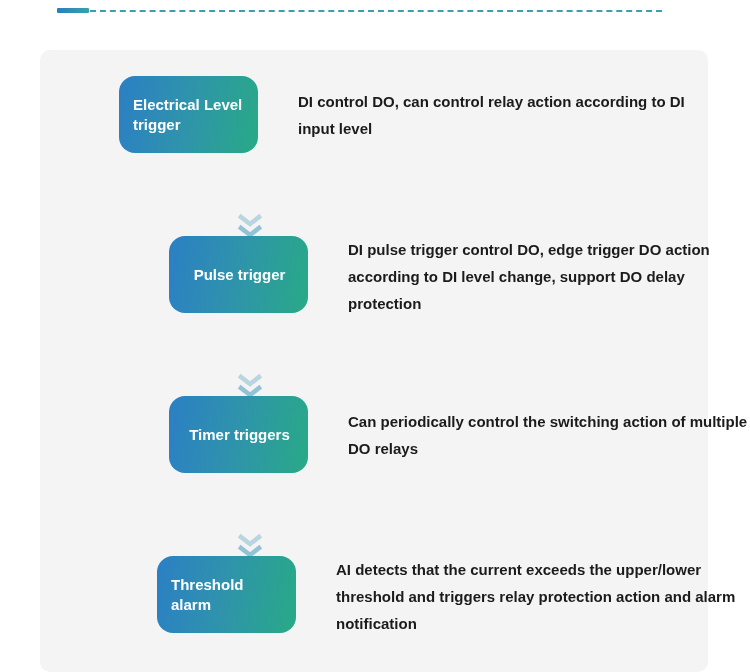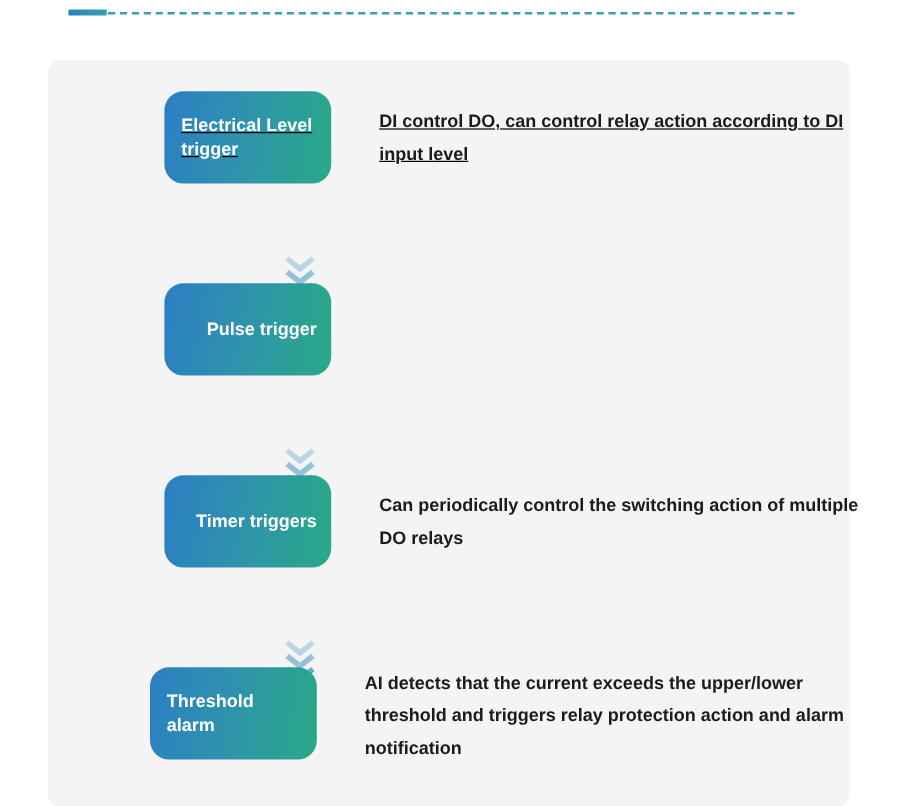--- a/index.html
+++ b/index.html
@@ -49,42 +49,43 @@
     background: #f4f4f4;
     border-radius: 10px;
   }
 
   
   .flow-row {
     position: absolute;
     display: flex;
     align-items: flex-start;
   }
-  .flow-row.r0 { left: 97px;  top: 26px; text-decoration: underline; }
+  .flow-row.r0 { left: 79px;  top: 26px; }
   .flow-row.r1 { left: 97px;  top: 186px; }
   .flow-row.r2 { left: 97px;  top: 346px; }
   .flow-row.r3 { left: 85px;  top: 506px; }
 
   .pill {
     width: 139px;
     height: 77px;
     border-radius: 16px;
     background: linear-gradient(100deg, #2b7fc4 0%, #2f93ac 48%, #28aa86 100%);
     color: #ffffff;
     font-size: 15px;
     font-weight: bold;
     line-height: 20px;
     display: flex;
     align-items: center;
     box-sizing: border-box;
     padding: 0 12px 0 14px;
     flex: 0 0 auto;
   }
   .pill.center-label {
-    justify-content: flex-end;
+    justify-content: center;
+    margin-left: 32px;
   }
 
   .desc {
     margin-left: 40px;
     color: #1b1b1b;
     font-size: 15px;
     font-weight: bold;
     line-height: 27px;
     width: 400px;
     padding-top: 12px;
@@ -131,20 +132,21 @@
         <polyline points="5,37 14,44 23,37" opacity="0.88"></polyline>
         <polyline points="5,48 14,55 23,48" opacity="1"></polyline>
       </g>
     </svg>
   </div>
 
   <div class="flow-row r1">
     <div class="pill center-label">
       <span>Pulse trigger</span>
     </div>
+    <div class="desc">DI pulse trigger control DO, edge trigger DO action according to DI level change, support DO delay protection</div>
   </div>
 
   <div class="connector c1">
     <svg width="28" height="58" viewBox="0 0 28 58" xmlns="http://www.w3.org/2000/svg">
       <g fill="none" stroke="#2e8fb5" stroke-width="4.5" stroke-linecap="square">
         <polyline points="5,4 14,11 23,4" opacity="0.30"></polyline>
         <polyline points="5,15 14,22 23,15" opacity="0.50"></polyline>
         <polyline points="5,26 14,33 23,26" opacity="0.70"></polyline>
         <polyline points="5,37 14,44 23,37" opacity="0.88"></polyline>
         <polyline points="5,48 14,55 23,48" opacity="1"></polyline>

